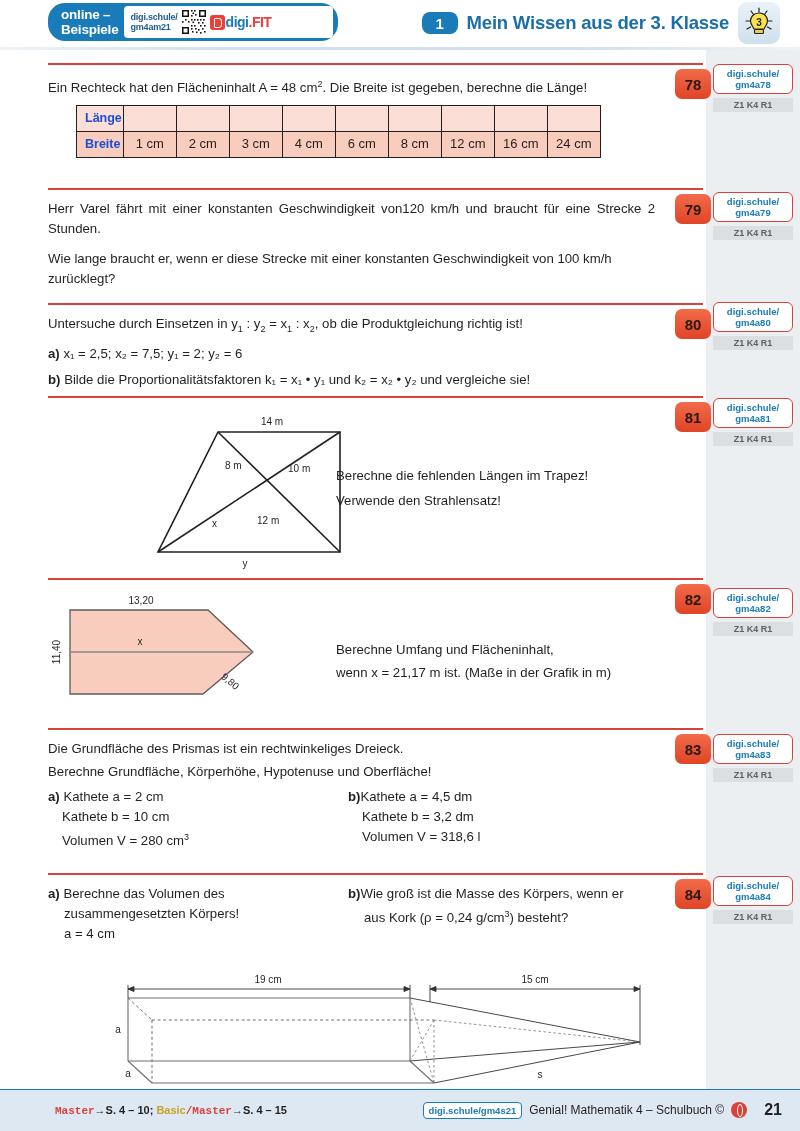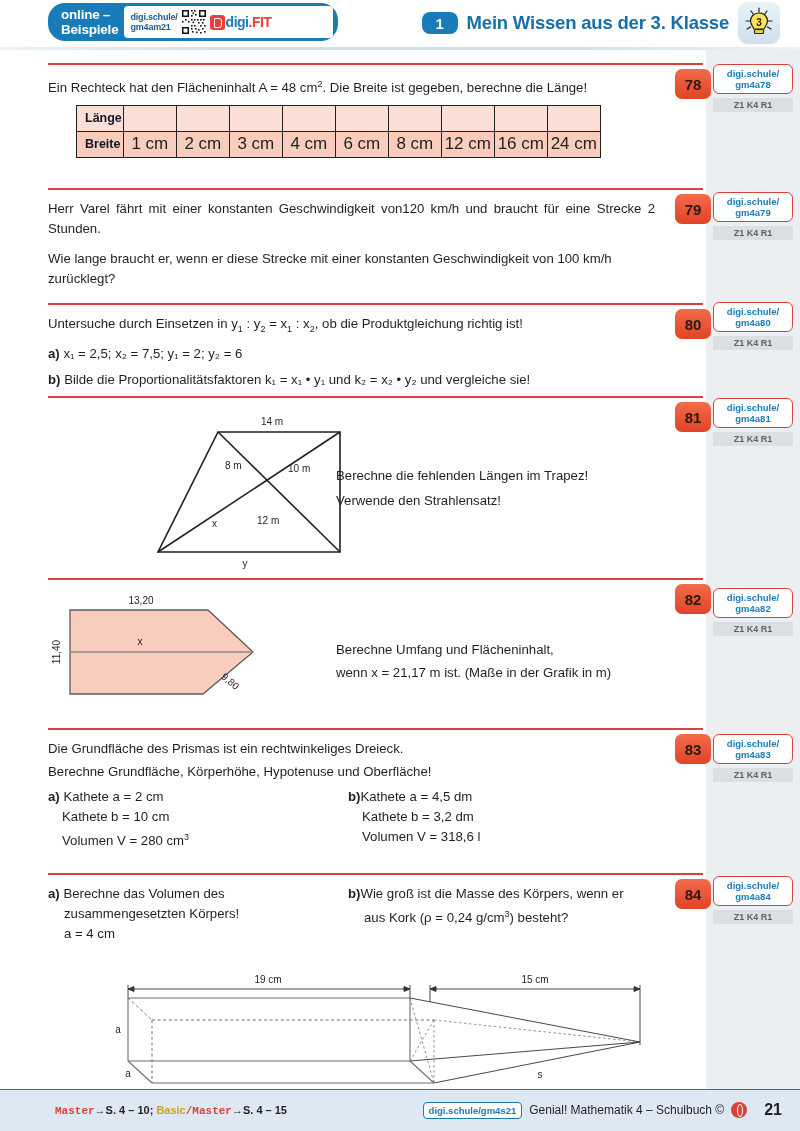--- a/index.html
+++ b/index.html
@@ -98,24 +98,24 @@
   .ex-body { padding-top: 9px; font-size: 13.2px; line-height: 20px; }
   .just { text-align: justify; padding-right: 48px; }
   .lbl { font-weight: bold; }
   sub { font-size: 9px; }
   sup { font-size: 9px; }
 
   
   table.t78 { border-collapse: collapse; margin-top: 7px; margin-left: 28px; }
   table.t78 td {
     border: 1px solid #231f20; height: 26px; text-align: center;
-    font-size: 17px; width: 53px;
+    font-size: 13px; width: 53px;
   }
   table.t78 td.rh {
-    background: #e4221f; color: #0f172a; font-weight: bold;
+    background: #e4221f; color: #1d4ed8; font-weight: bold;
     width: 43px; text-align: left; padding-left: 8px; font-size: 12.5px;
   }
   table.t78 tr.r1 td { background: #fbdfd6; }
   table.t78 tr.r2 td { background: #f9cdbd; }
 
   
   .footer {
     position: absolute; left: 0; right: 0; bottom: 0; height: 42px;
     background: #dde8f2; display: flex; align-items: center;
   }

